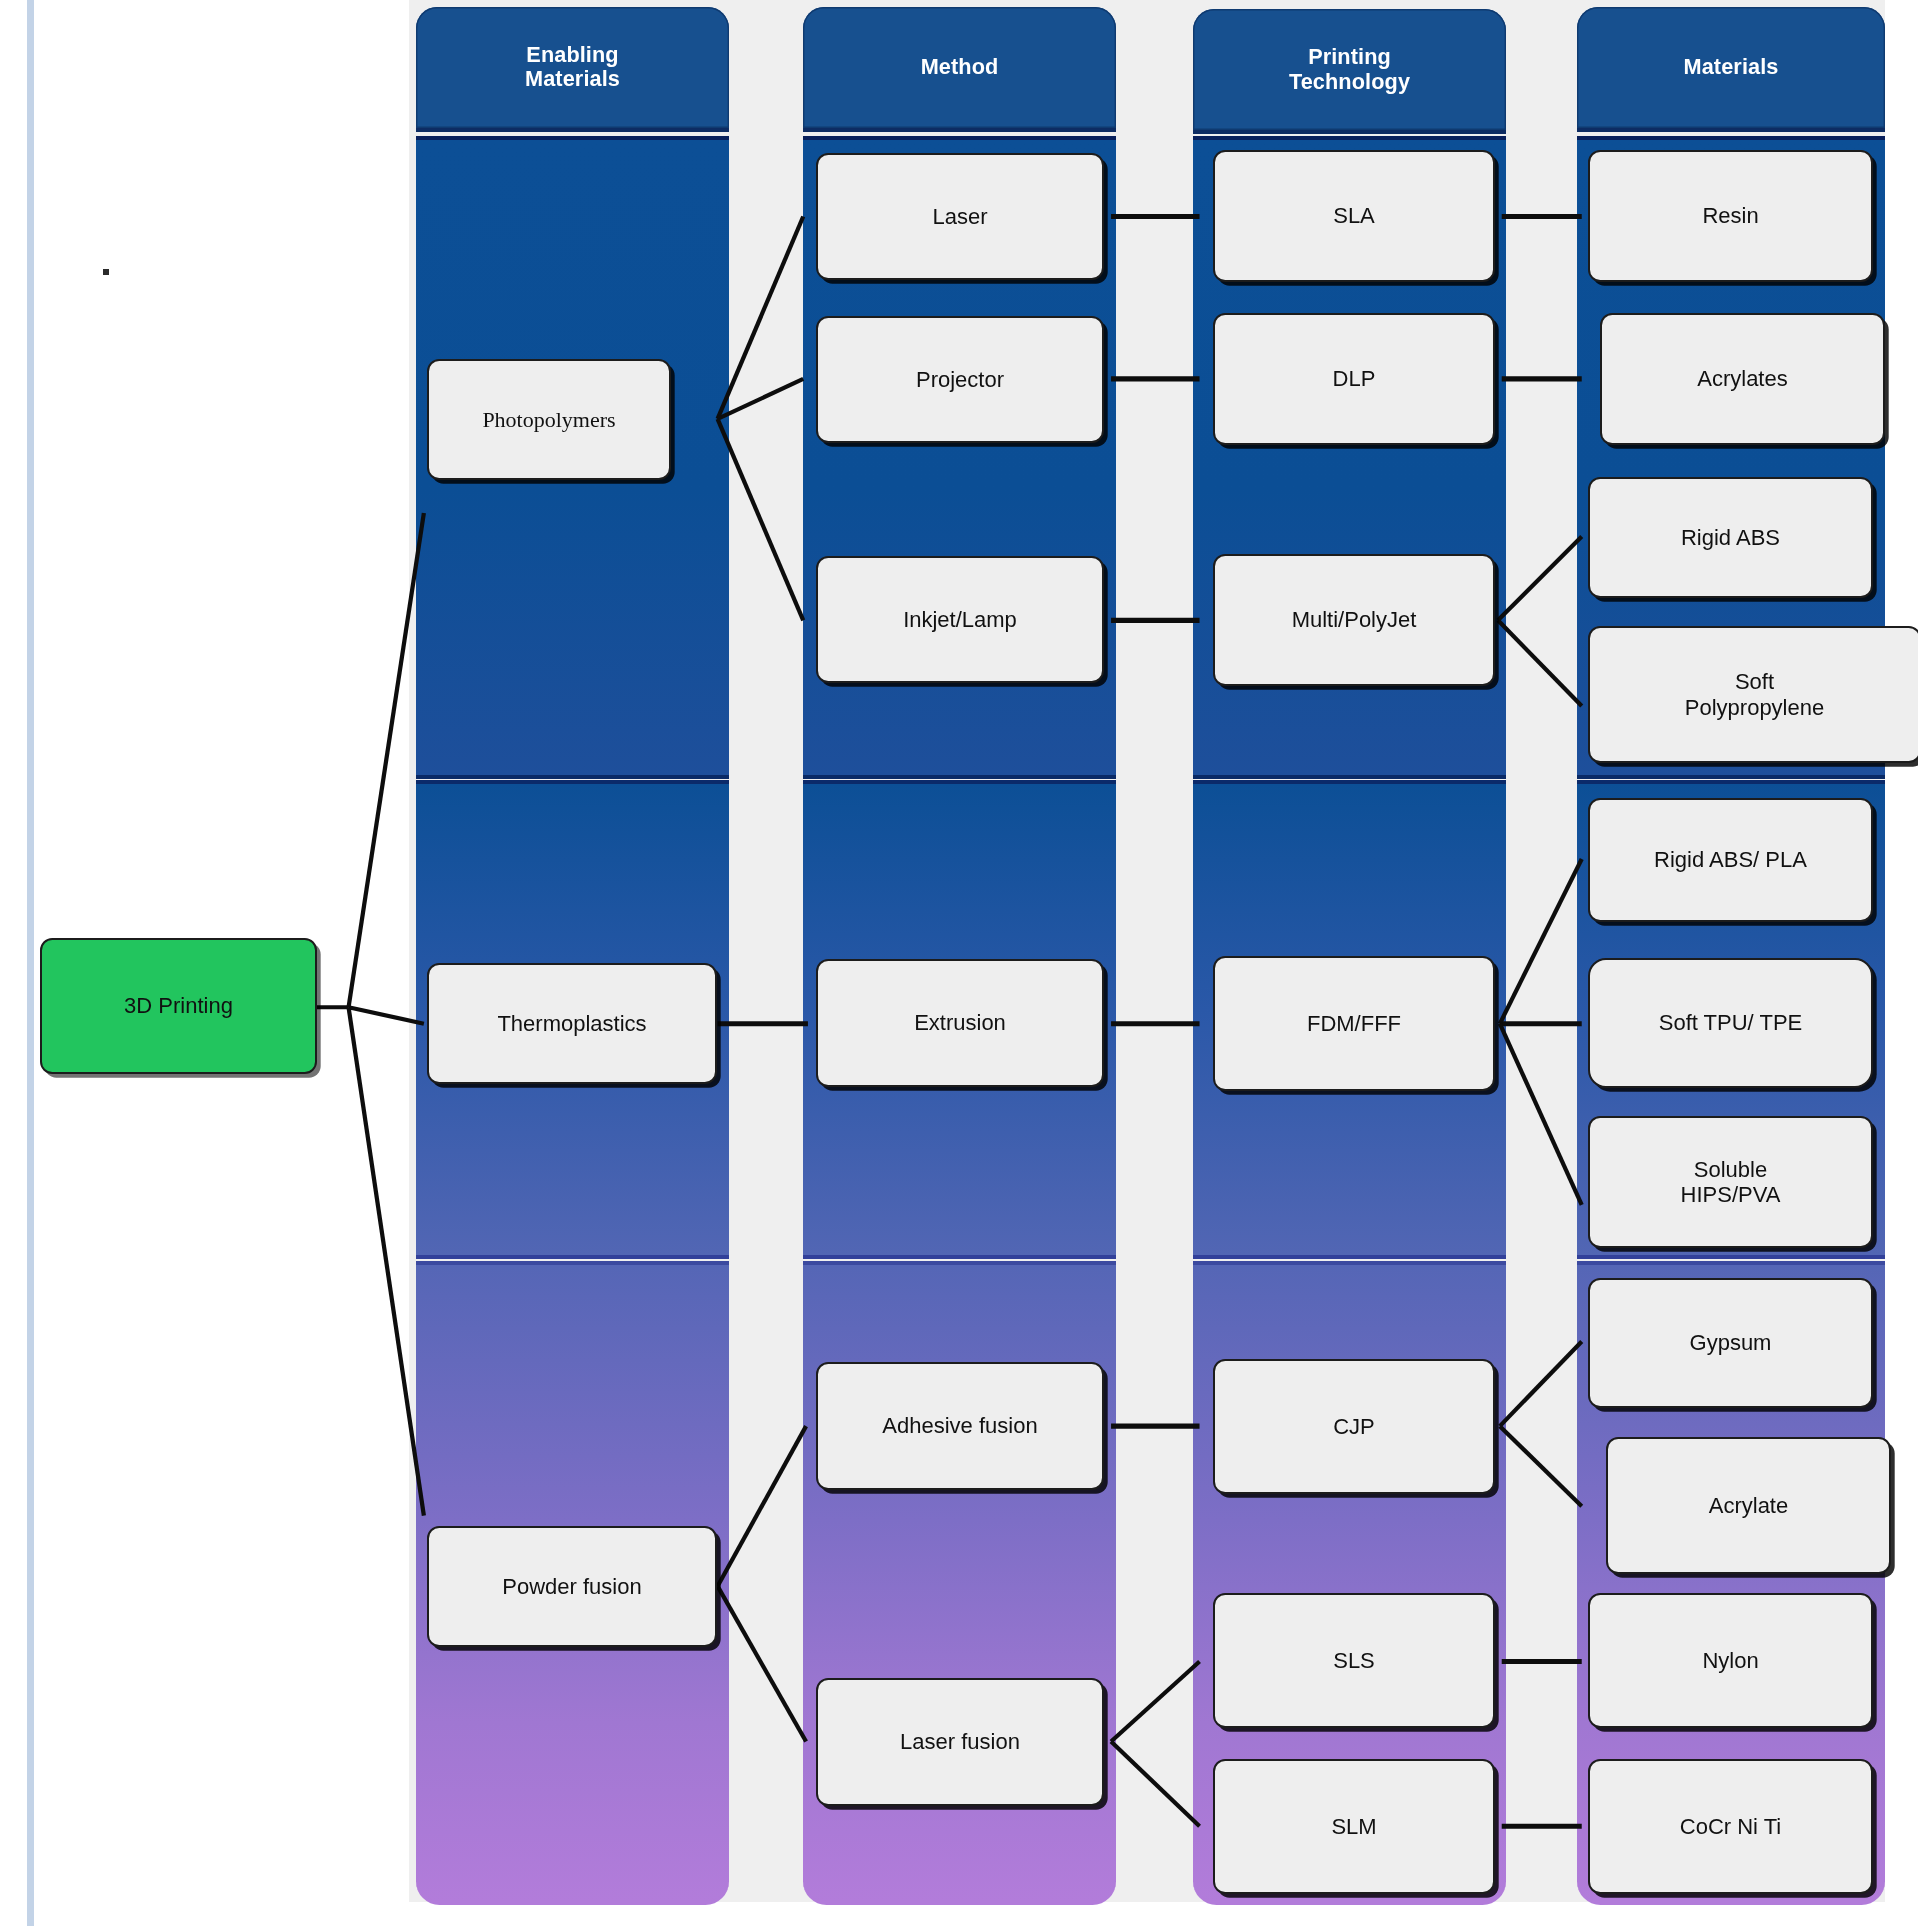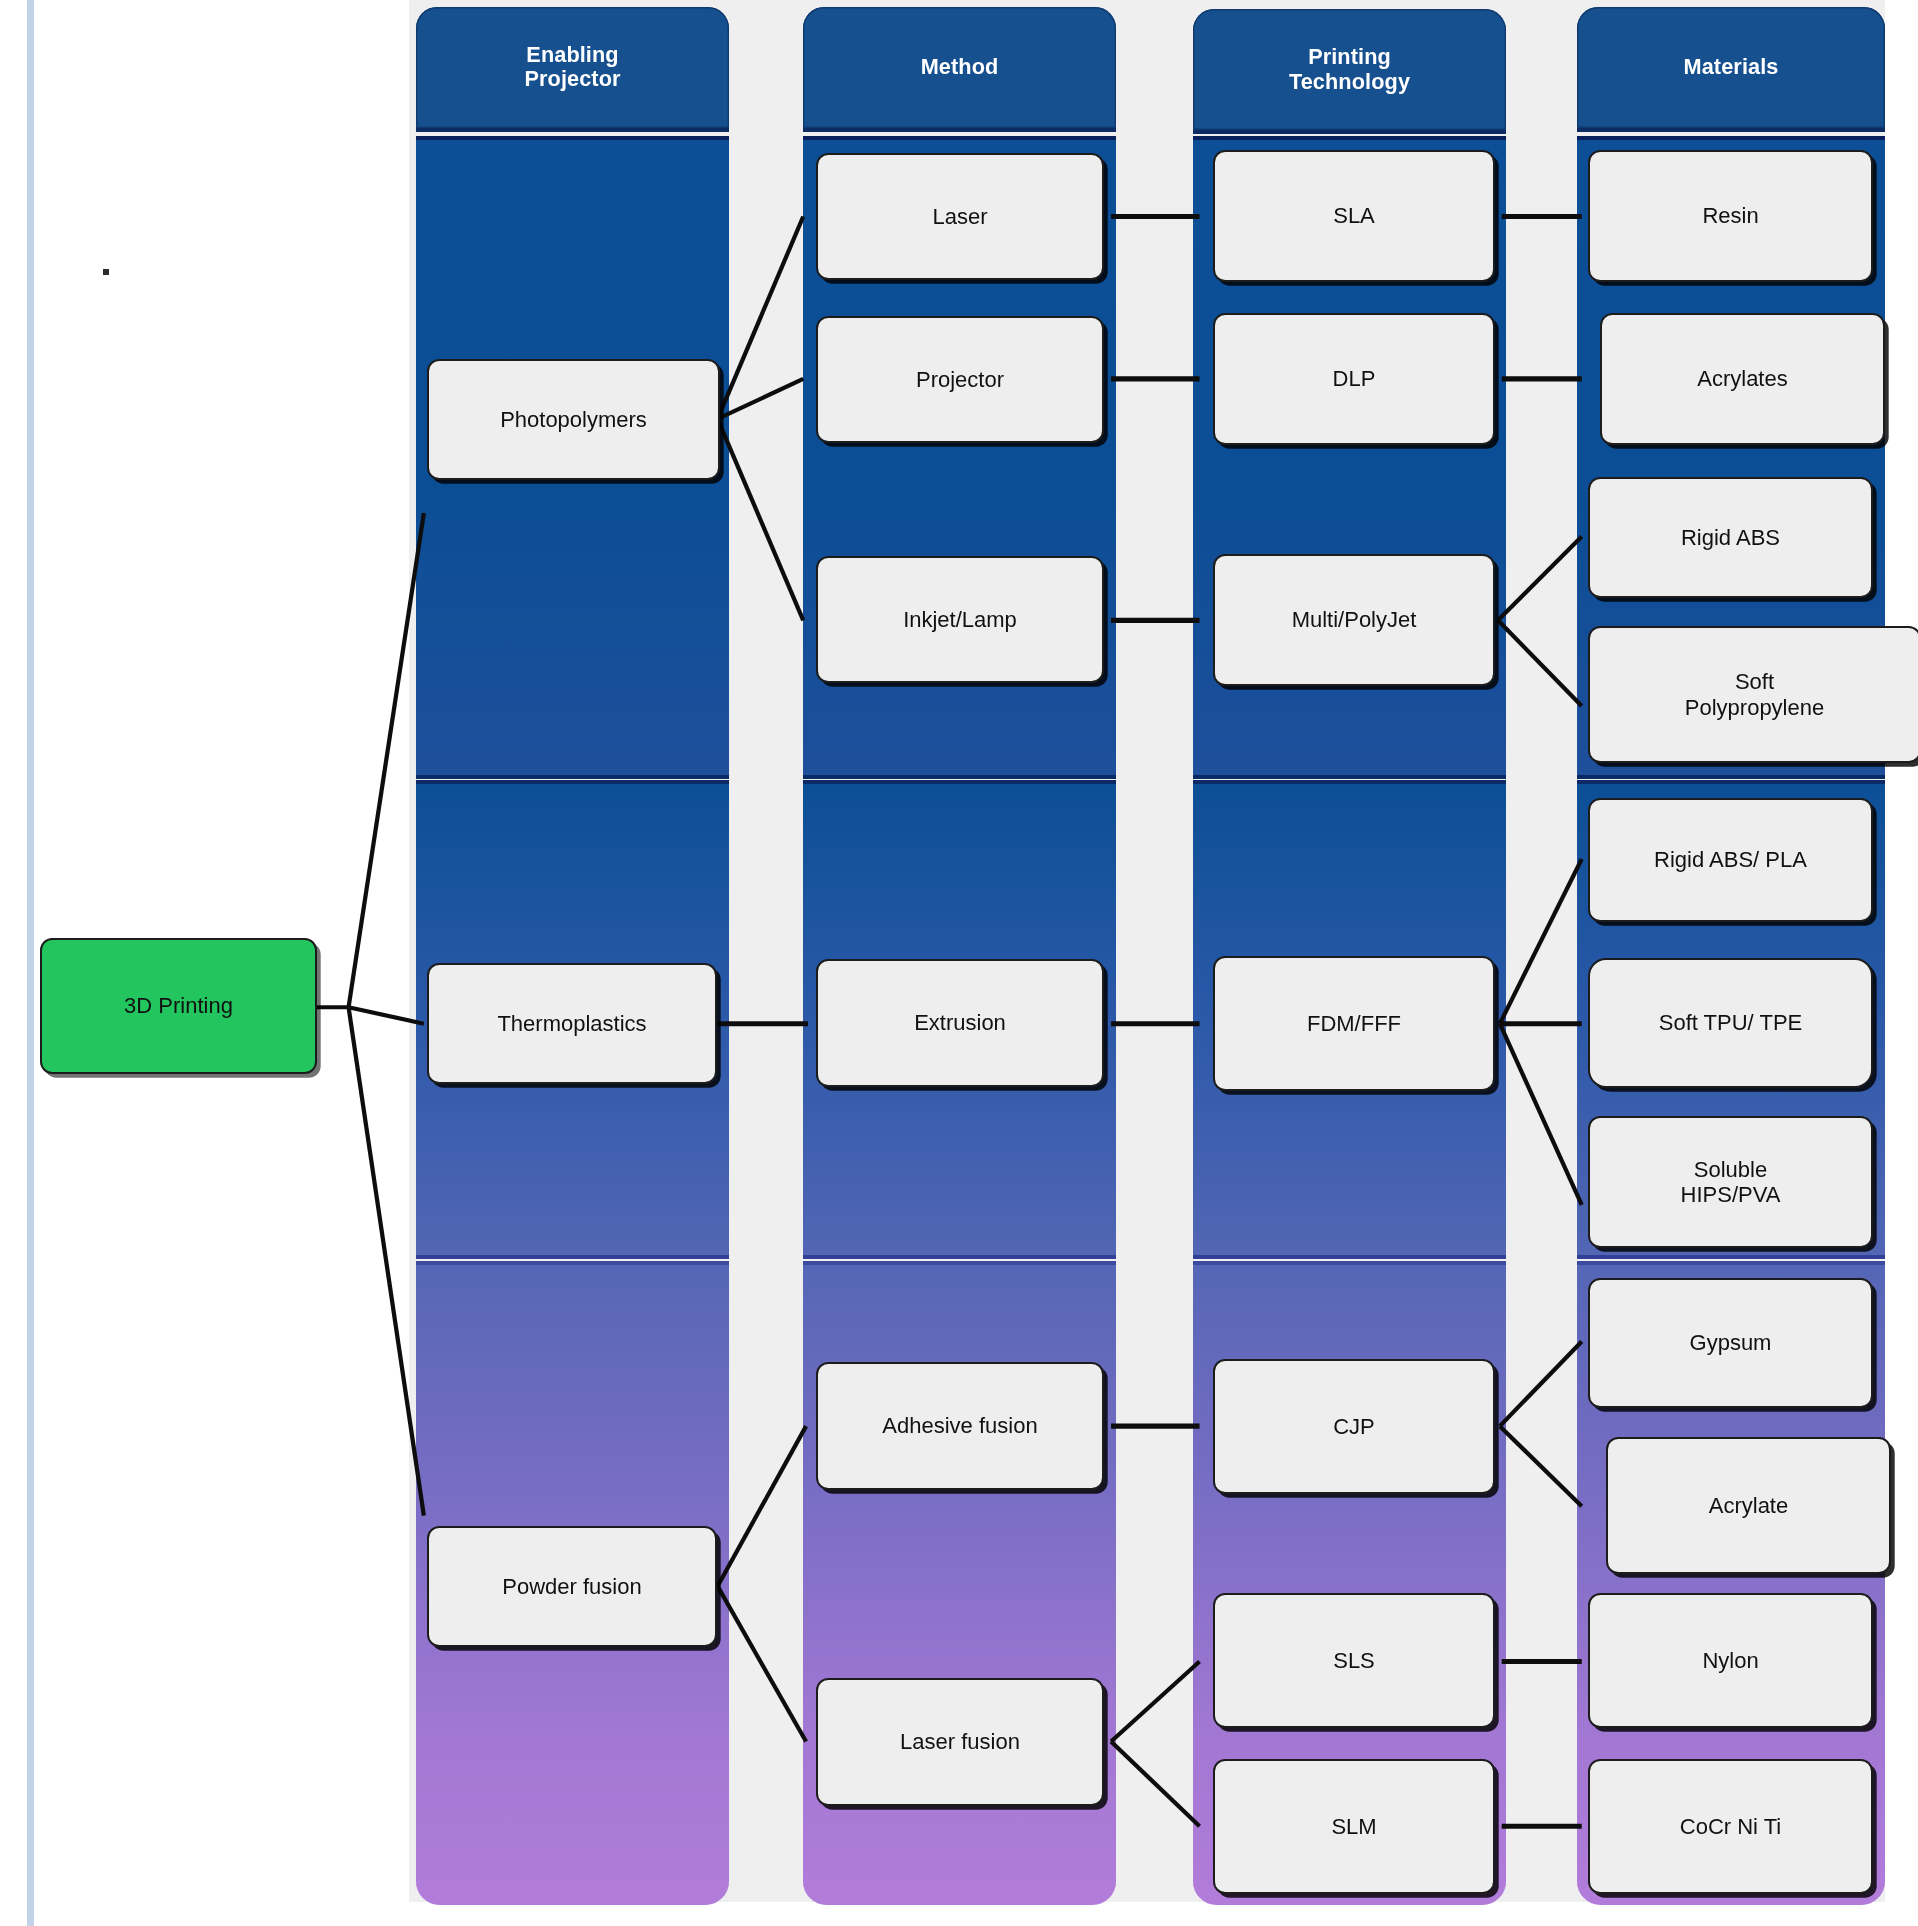--- a/index.html
+++ b/index.html
@@ -48,21 +48,21 @@
 
 <div id="stage">
 
   <div class="left-rule"></div>
   <div class="speck"></div>
 
   <div class="backing"></div>
 
   <div class="hdr" style="left:416px;top:6.6px;width:313px;height:121px;">
     <span style="white-space:pre-line">Enabling
-Projector</span>
+Materials</span>
   </div>
   <div class="hdr" style="left:803px;top:6.6px;width:313px;height:121px;">
     <span style="white-space:pre-line">Method</span>
   </div>
   <div class="hdr" style="left:1193px;top:9px;width:313px;height:121px;justify-content:center;">
     <span style="white-space:pre-line">Printing
 Technology</span>
   </div>
   <div class="hdr" style="left:1577px;top:6.6px;width:308px;height:121px;">
     <span style="white-space:pre-line">Materials</span>
@@ -121,21 +121,21 @@
     <line x1="2360" y1="3700" x2="2548" y2="3880" stroke-width="9"></line>
 
     <line x1="3190" y1="3530" x2="3360" y2="3530" stroke-width="11"></line>
     <line x1="3190" y1="3880" x2="3360" y2="3880" stroke-width="11"></line>
   </svg>
 
   <div class="node root" style="left:40px;top:938px;width:277px;height:136px;">
     <span>3D Printing</span>
   </div>
 
-  <div class="node" style="left:427px;top:359px;width:293px;height:121px;">
+  <div class="node" style="left:427px;top:359px;width:244px;height:121px;font-family:Liberation Serif, serif;">
     <span>Photopolymers</span>
   </div>
   <div class="node" style="left:427px;top:963px;width:290px;height:121px;">
     <span>Thermoplastics</span>
   </div>
   <div class="node" style="left:427px;top:1526px;width:290px;height:121px;">
     <span>Powder fusion</span>
   </div>
 
   <div class="node" style="left:816px;top:153px;width:288px;height:127px;">

